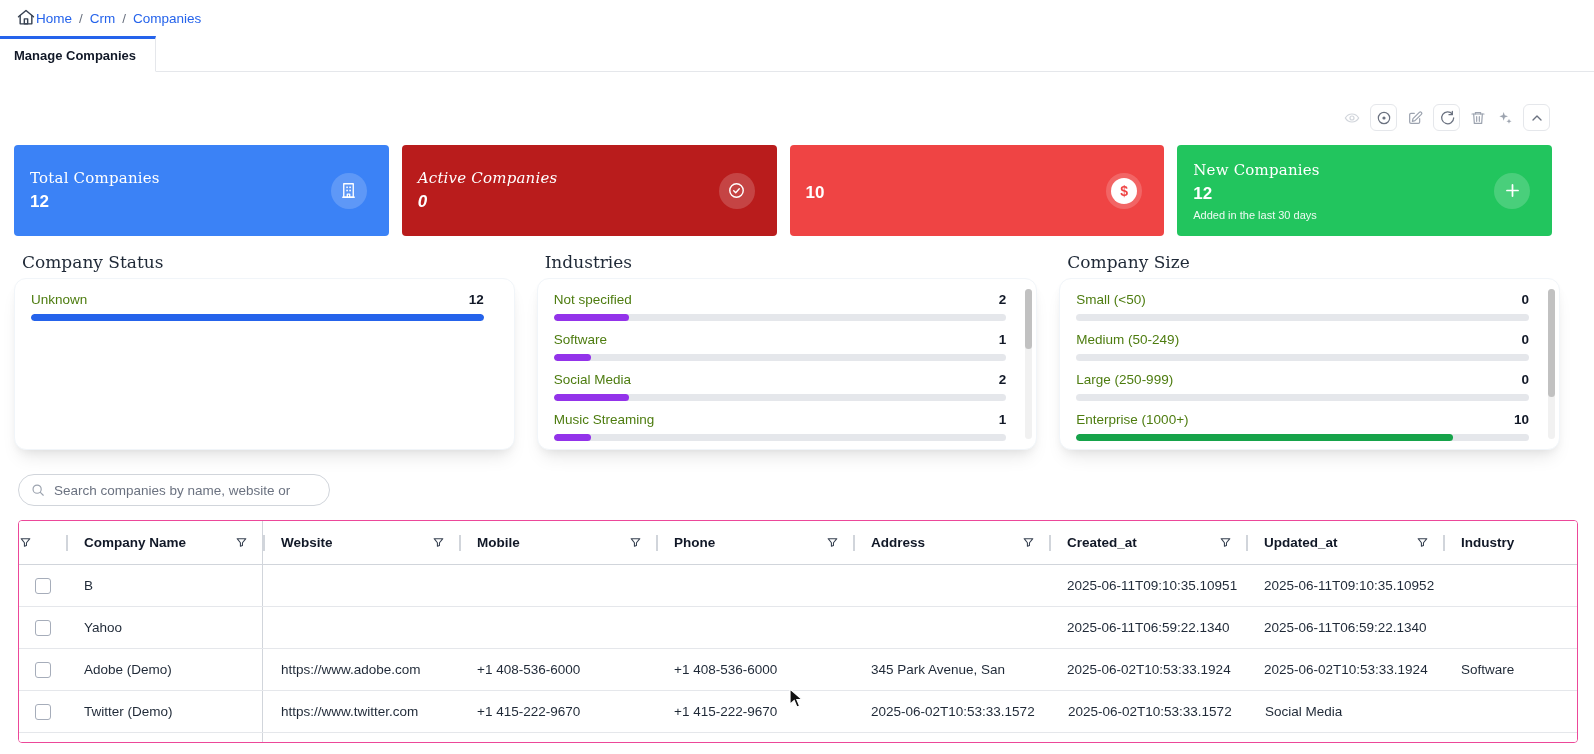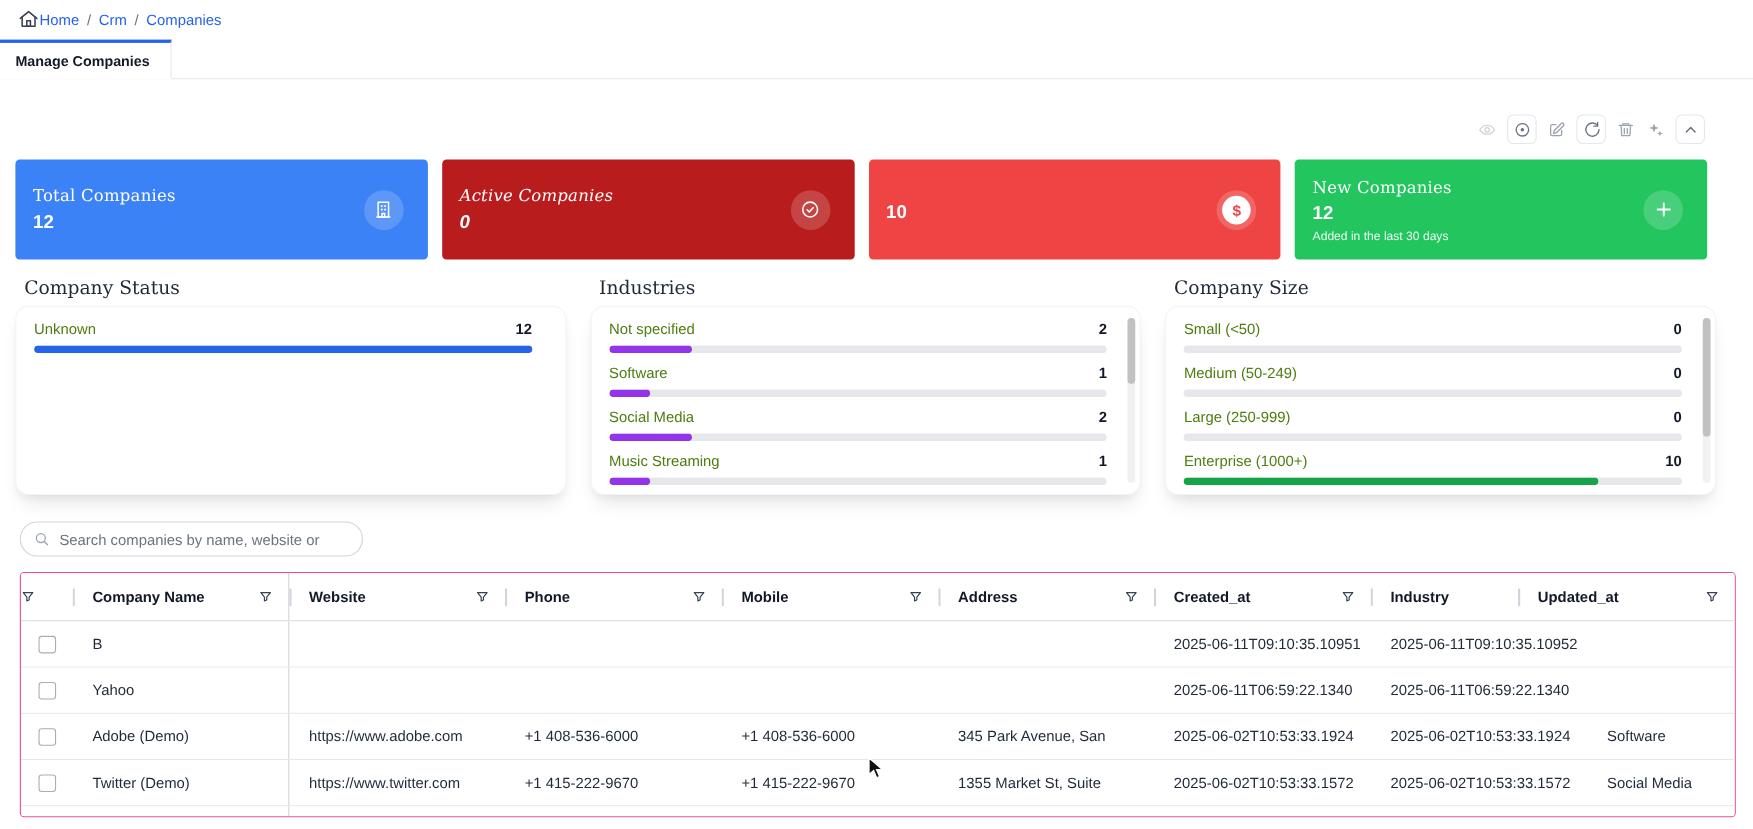--- a/index.html
+++ b/index.html
@@ -338,58 +338,58 @@
             <path d="M4 5h16l-6.2 7.5v5L10 19v-6.5z"></path>
           </svg>
         </div>
       <div class="tc hcell col-web">
           <span class="sep"></span>
           <span>Website</span>
           <svg class="funnel" viewBox="0 0 24 24" fill="none" stroke="currentColor" stroke-width="2" stroke-linejoin="round">
             <path d="M4 5h16l-6.2 7.5v5L10 19v-6.5z"></path>
           </svg>
         </div>
+      <div class="tc hcell col-mobile">
+          <span class="sep"></span>
+          <span>Mobile</span>
+          <svg class="funnel" viewBox="0 0 24 24" fill="none" stroke="currentColor" stroke-width="2" stroke-linejoin="round">
+            <path d="M4 5h16l-6.2 7.5v5L10 19v-6.5z"></path>
+          </svg>
+        </div>
       <div class="tc hcell col-phone">
           <span class="sep"></span>
           <span>Phone</span>
           <svg class="funnel" viewBox="0 0 24 24" fill="none" stroke="currentColor" stroke-width="2" stroke-linejoin="round">
             <path d="M4 5h16l-6.2 7.5v5L10 19v-6.5z"></path>
           </svg>
         </div>
-      <div class="tc hcell col-mobile">
-          <span class="sep"></span>
-          <span>Mobile</span>
-          <svg class="funnel" viewBox="0 0 24 24" fill="none" stroke="currentColor" stroke-width="2" stroke-linejoin="round">
-            <path d="M4 5h16l-6.2 7.5v5L10 19v-6.5z"></path>
-          </svg>
-        </div>
       <div class="tc hcell col-addr">
           <span class="sep"></span>
           <span>Address</span>
           <svg class="funnel" viewBox="0 0 24 24" fill="none" stroke="currentColor" stroke-width="2" stroke-linejoin="round">
             <path d="M4 5h16l-6.2 7.5v5L10 19v-6.5z"></path>
           </svg>
         </div>
       <div class="tc hcell col-created">
           <span class="sep"></span>
           <span>Created_at</span>
           <svg class="funnel" viewBox="0 0 24 24" fill="none" stroke="currentColor" stroke-width="2" stroke-linejoin="round">
             <path d="M4 5h16l-6.2 7.5v5L10 19v-6.5z"></path>
           </svg>
         </div>
+      <div class="tc hcell col-updated">
+          <span class="sep"></span>
+          <span>Updated_at</span>
+          <svg class="funnel" viewBox="0 0 24 24" fill="none" stroke="currentColor" stroke-width="2" stroke-linejoin="round">
+            <path d="M4 5h16l-6.2 7.5v5L10 19v-6.5z"></path>
+          </svg>
+        </div>
       <div class="tc hcell col-industry">
           <span class="sep"></span>
           <span>Industry</span>
-        </div>
-      <div class="tc hcell col-updated">
-          <span class="sep"></span>
-          <span>Updated_at</span>
-          <svg class="funnel" viewBox="0 0 24 24" fill="none" stroke="currentColor" stroke-width="2" stroke-linejoin="round">
-            <path d="M4 5h16l-6.2 7.5v5L10 19v-6.5z"></path>
-          </svg>
         </div>
     </div>
 
     <div class="trow body">
       <div class="tc col-check">
           <span class="cbx"></span>
         </div>
       <div class="tc col-name">B</div>
       <div class="tc col-web"></div>
       <div class="tc col-phone"></div>
@@ -429,21 +429,20 @@
     </div>
 
     <div class="trow body">
       <div class="tc col-check">
           <span class="cbx"></span>
         </div>
       <div class="tc col-name">Twitter (Demo)</div>
       <div class="tc col-web">https://www.twitter.com</div>
       <div class="tc col-phone">+1 415-222-9670</div>
       <div class="tc col-mobile">+1 415-222-9670</div>
-      <div class="tc col-addr">1355 Market St, Suite</div>
       <div class="tc col-created">2025-06-02T10:53:33.1572</div>
       <div class="tc col-updated">2025-06-02T10:53:33.1572</div>
       <div class="tc col-industry">Social Media</div>
     </div>
 
     <div class="trow body partial">
       <div class="tc col-check"></div>
       <div class="tc col-name"></div>
     </div>
   </div>

